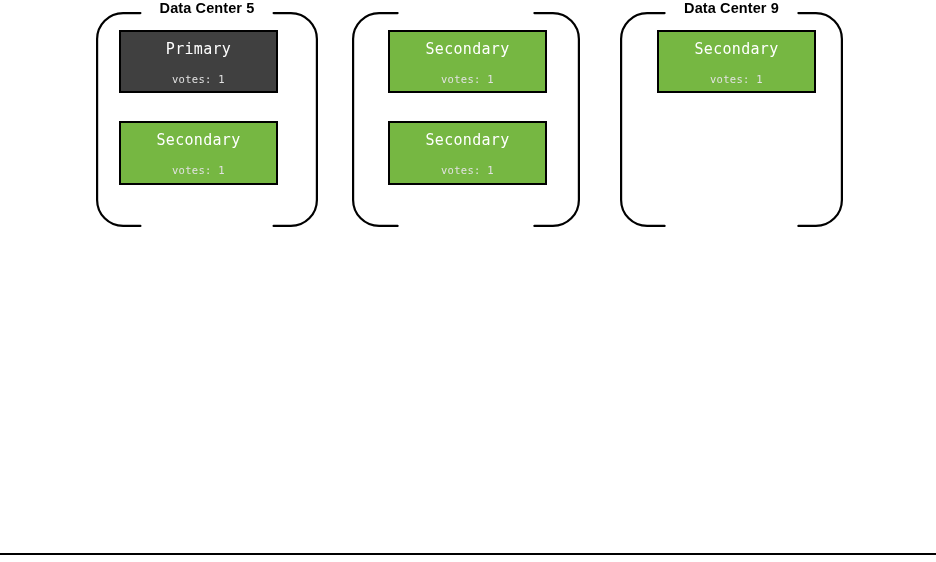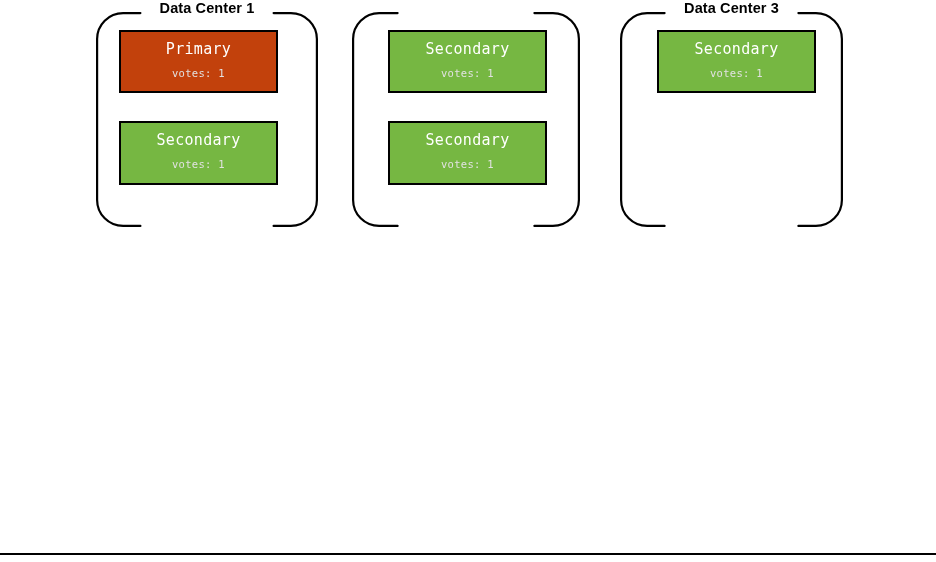--- a/index.html
+++ b/index.html
@@ -66,46 +66,46 @@
     margin-top: 8px;
     line-height: 18px;
     white-space: nowrap;
     letter-spacing: 0.3px;
   }
 
   .node-votes {
     font-family: "DejaVu Sans Mono", "Liberation Mono", monospace;
     font-size: 10.5px;
     color: #e2e2e2;
-    margin-top: 9px;
+    margin-top: 15px;
     line-height: 13px;
     white-space: nowrap;
     letter-spacing: 0.3px;
   }
 
   .bottom-rule {
     position: absolute;
     left: 0;
     width: 936px;
     height: 0;
     border-top: 2px solid #000000;
   }
 </style>
 </head>
 <body>
 
 <div id="canvas">
     <div class="dc-group" style="left: 96px; width: 222px; height: 227px;">
-      <div class="dc-title">Data Center 1</div>
+      <div class="dc-title">Data Center 5</div>
       <svg class="bracket-svg" width="222" height="215" viewBox="0 0 222 215" style="top: 12px;">
         <path d="M 44.400000000000006 1.1 L 27.1 1.1 A 26 26 0 0 0 1.1 27.1 L 1.1 187.9 A 26 26 0 0 0 27.1 213.9 L 44.400000000000006 213.9" fill="none" stroke="#000000" stroke-width="2.2" stroke-linecap="round"></path>
         <path d="M 177.6 1.1 L 194.9 1.1 A 26 26 0 0 1 220.9 27.1 L 220.9 187.9 A 26 26 0 0 1 194.9 213.9 L 177.6 213.9" fill="none" stroke="#000000" stroke-width="2.2" stroke-linecap="round"></path>
       </svg>
     </div>
-    <div class="node-box" style="left: 119px; top: 30px; width: 159px; height: 63px; background: #c2410c;">
+    <div class="node-box" style="left: 119px; top: 30px; width: 159px; height: 63px; background: #404040;">
       <div class="node-role">Primary</div>
       <div class="node-votes">votes: 1</div>
     </div>
     <div class="node-box" style="left: 119px; top: 121px; width: 159px; height: 64px; background: rgb(118, 183, 66);">
       <div class="node-role">Secondary</div>
       <div class="node-votes">votes: 1</div>
     </div>
     <div class="dc-group" style="left: 352px; width: 228px; height: 227px;">
       <svg class="bracket-svg" width="228" height="215" viewBox="0 0 228 215" style="top: 12px;">
         <path d="M 45.60000000000001 1.1 L 27.1 1.1 A 26 26 0 0 0 1.1 27.1 L 1.1 187.9 A 26 26 0 0 0 27.1 213.9 L 45.60000000000001 213.9" fill="none" stroke="#000000" stroke-width="2.2" stroke-linecap="round"></path>
@@ -114,21 +114,21 @@
     </div>
     <div class="node-box" style="left: 388px; top: 30px; width: 159px; height: 63px; background: rgb(118, 183, 66);">
       <div class="node-role">Secondary</div>
       <div class="node-votes">votes: 1</div>
     </div>
     <div class="node-box" style="left: 388px; top: 121px; width: 159px; height: 64px; background: rgb(118, 183, 66);">
       <div class="node-role">Secondary</div>
       <div class="node-votes">votes: 1</div>
     </div>
     <div class="dc-group" style="left: 620px; width: 223px; height: 227px;">
-      <div class="dc-title">Data Center 3</div>
+      <div class="dc-title">Data Center 9</div>
       <svg class="bracket-svg" width="223" height="215" viewBox="0 0 223 215" style="top: 12px;">
         <path d="M 44.60000000000001 1.1 L 27.1 1.1 A 26 26 0 0 0 1.1 27.1 L 1.1 187.9 A 26 26 0 0 0 27.1 213.9 L 44.60000000000001 213.9" fill="none" stroke="#000000" stroke-width="2.2" stroke-linecap="round"></path>
         <path d="M 178.39999999999998 1.1 L 195.9 1.1 A 26 26 0 0 1 221.9 27.1 L 221.9 187.9 A 26 26 0 0 1 195.9 213.9 L 178.39999999999998 213.9" fill="none" stroke="#000000" stroke-width="2.2" stroke-linecap="round"></path>
       </svg>
     </div>
     <div class="node-box" style="left: 657px; top: 30px; width: 159px; height: 63px; background: rgb(118, 183, 66);">
       <div class="node-role">Secondary</div>
       <div class="node-votes">votes: 1</div>
     </div>
     <div class="bottom-rule" style="top: 553px;"></div>

